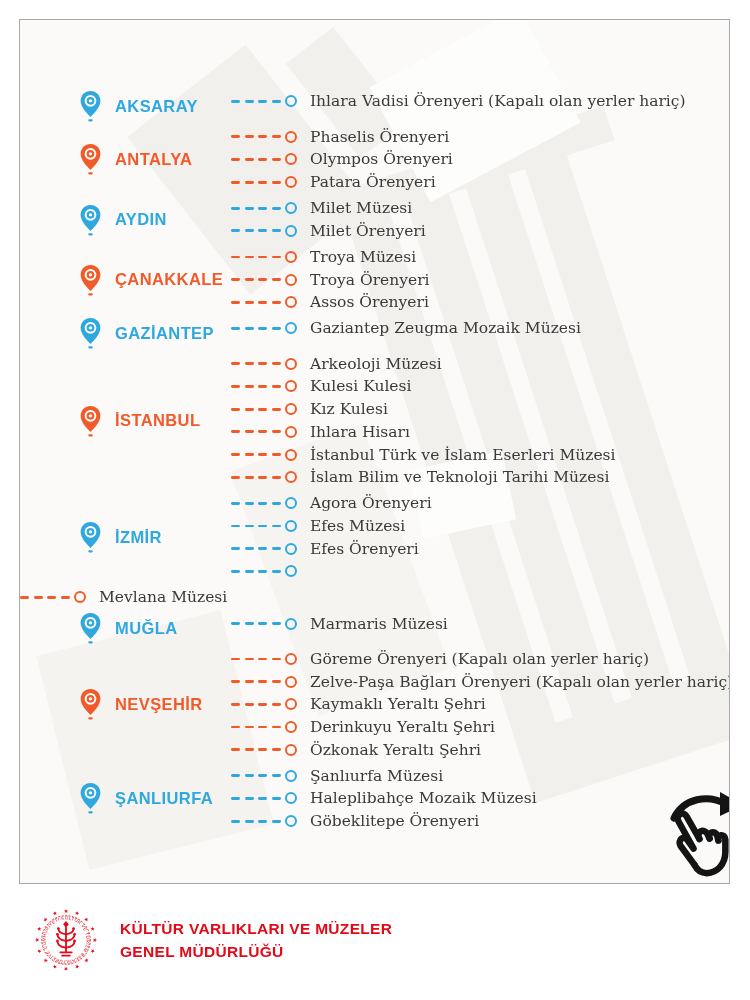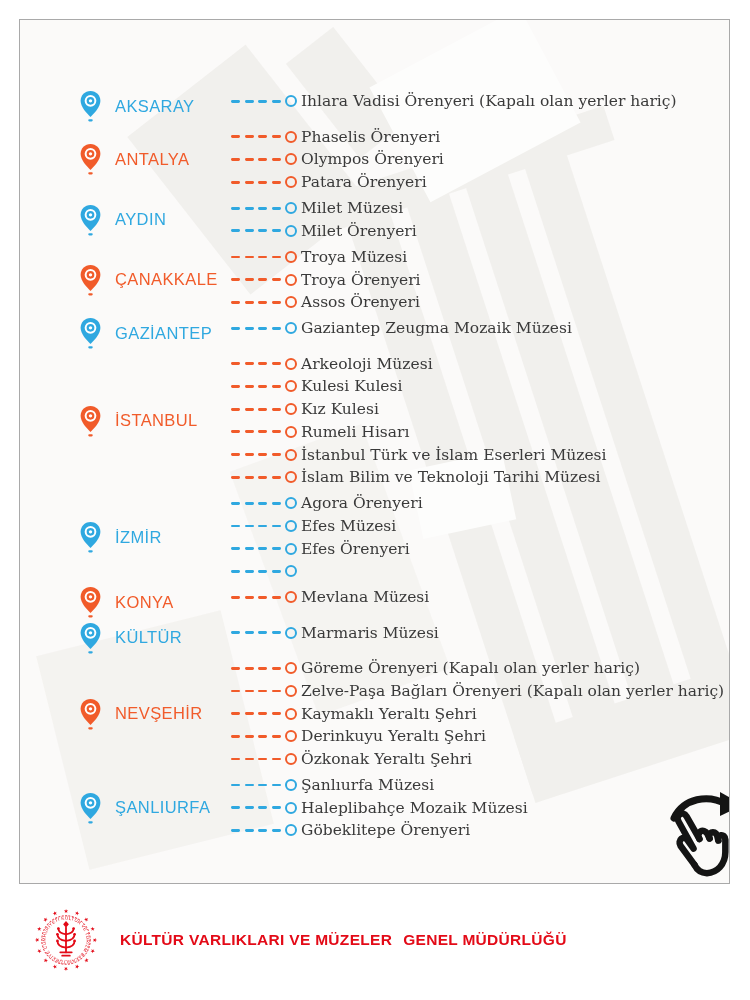--- a/index.html
+++ b/index.html
@@ -16,39 +16,39 @@
   .groups { position:absolute; left:0; top:0; width:100%; padding-top:70px; }
   .group { display:flex; margin-bottom:3.4px; }
   .city-cell {
     flex:0 0 211px; display:flex; align-items:center;
     padding-left:59px; gap:13px;
   }
   .pin { width:23px; height:32px; flex:0 0 auto; }
   .pin .pin-body { fill:var(--c); }
   .pin .pin-white { fill:#ffffff; }
   .city-label {
-    color:var(--c); font-weight:400; font-size:16.5px; letter-spacing:.4px;
+    color:var(--c); font-weight:700; font-size:16.5px; letter-spacing:.4px;
     white-space:nowrap;
   }
   .sites { display:flex; flex-direction:column; }
   .site-row { display:flex; align-items:center; height:22.7px; }
   .dashes { display:flex; align-items:center; gap:4.5px; }
   .dash { width:9px; height:2.8px; border-radius:1.4px; background:var(--c); }
   .ring {
     width:12px; height:12px; border-radius:50%;
     border:2.6px solid var(--c); margin-left:4.5px; flex:0 0 auto;
   }
   .site-label {
-    margin-left:4px; font-family:"DejaVu Serif", serif; font-size:15.5px;
+    margin-left:13px; font-family:"DejaVu Serif", serif; font-size:15.5px;
     color:#3a3a3a; white-space:nowrap;
   }
   .swipe { position:absolute; left:626px; top:762px; width:100px; height:100px; cursor:pointer; }
   .footer { position:absolute; left:28px; top:902px; display:flex; align-items:center; gap:16px; }
   .seal { width:76px; height:76px; flex:0 0 auto; }
-  .org-name { display:flex; gap:11px; }
+  .org-name { display:flex; flex-direction:column; gap:5px; }
   .org-line { color:#e30a17; font-weight:700; font-size:15.5px; letter-spacing:.3px; white-space:nowrap; }
 </style>
 </head>
 <body>
 
 <div class="page">
 
   <div class="card">
 
     <svg class="watermark" viewBox="0 0 711 865" width="711" height="865">
@@ -299,21 +299,21 @@
   </div>
 
   <div class="site-row">
     <span class="dashes">
       <span class="dash"></span>
                 <span class="dash"></span>
                 <span class="dash"></span>
                 <span class="dash"></span>
     </span>
     <span class="ring"></span>
-    <span class="site-label">Rumeli Hisarı</span>
+    <span class="site-label">Ihlara Hisarı</span>
   </div>
 
   <div class="site-row">
     <span class="dashes">
       <span class="dash"></span>
                 <span class="dash"></span>
                 <span class="dash"></span>
                 <span class="dash"></span>
     </span>
     <span class="ring"></span>
@@ -384,30 +384,20 @@
                 <span class="dash"></span>
                 <span class="dash"></span>
                 <span class="dash"></span>
     </span>
     <span class="ring"></span>
   </div>
 </div>
   </div>
 
   <div class="group" style="--c: #F15B2A;">
-    <div class="city-cell">
-      <svg class="pin" viewBox="0 0 24 34">
-        <path class="pin-body" d="M12 1 C6 1 1.5 5.6 1.5 11.5 C1.5 18.2 8.2 25 12 28.6 C15.8 25 22.5 18.2 22.5 11.5 C22.5 5.6 18 1 12 1 Z"></path>
-        <circle class="pin-white" cx="12" cy="11.5" r="6.2"></circle>
-        <circle class="pin-body" cx="12" cy="11.5" r="4.1"></circle>
-        <circle class="pin-white" cx="12" cy="11.5" r="1.8"></circle>
-        <rect class="pin-body" x="9.6" y="31" width="4.8" height="2.4" rx="1.2"></rect>
-      </svg>
-      <span class="city-label">KONYA</span>
-    </div>
     <div class="sites">
   <div class="site-row">
     <span class="dashes">
       <span class="dash"></span>
                 <span class="dash"></span>
                 <span class="dash"></span>
                 <span class="dash"></span>
     </span>
     <span class="ring"></span>
     <span class="site-label">Mevlana Müzesi</span>
@@ -417,21 +407,21 @@
 
   <div class="group" style="--c: #2FA8E0;">
     <div class="city-cell">
       <svg class="pin" viewBox="0 0 24 34">
         <path class="pin-body" d="M12 1 C6 1 1.5 5.6 1.5 11.5 C1.5 18.2 8.2 25 12 28.6 C15.8 25 22.5 18.2 22.5 11.5 C22.5 5.6 18 1 12 1 Z"></path>
         <circle class="pin-white" cx="12" cy="11.5" r="6.2"></circle>
         <circle class="pin-body" cx="12" cy="11.5" r="4.1"></circle>
         <circle class="pin-white" cx="12" cy="11.5" r="1.8"></circle>
         <rect class="pin-body" x="9.6" y="31" width="4.8" height="2.4" rx="1.2"></rect>
       </svg>
-      <span class="city-label">KÜLTÜR</span>
+      <span class="city-label">MUĞLA</span>
     </div>
     <div class="sites">
 
   <div class="site-row">
     <span class="dashes">
       <span class="dash"></span>
                 <span class="dash"></span>
                 <span class="dash"></span>
                 <span class="dash"></span>
     </span>

